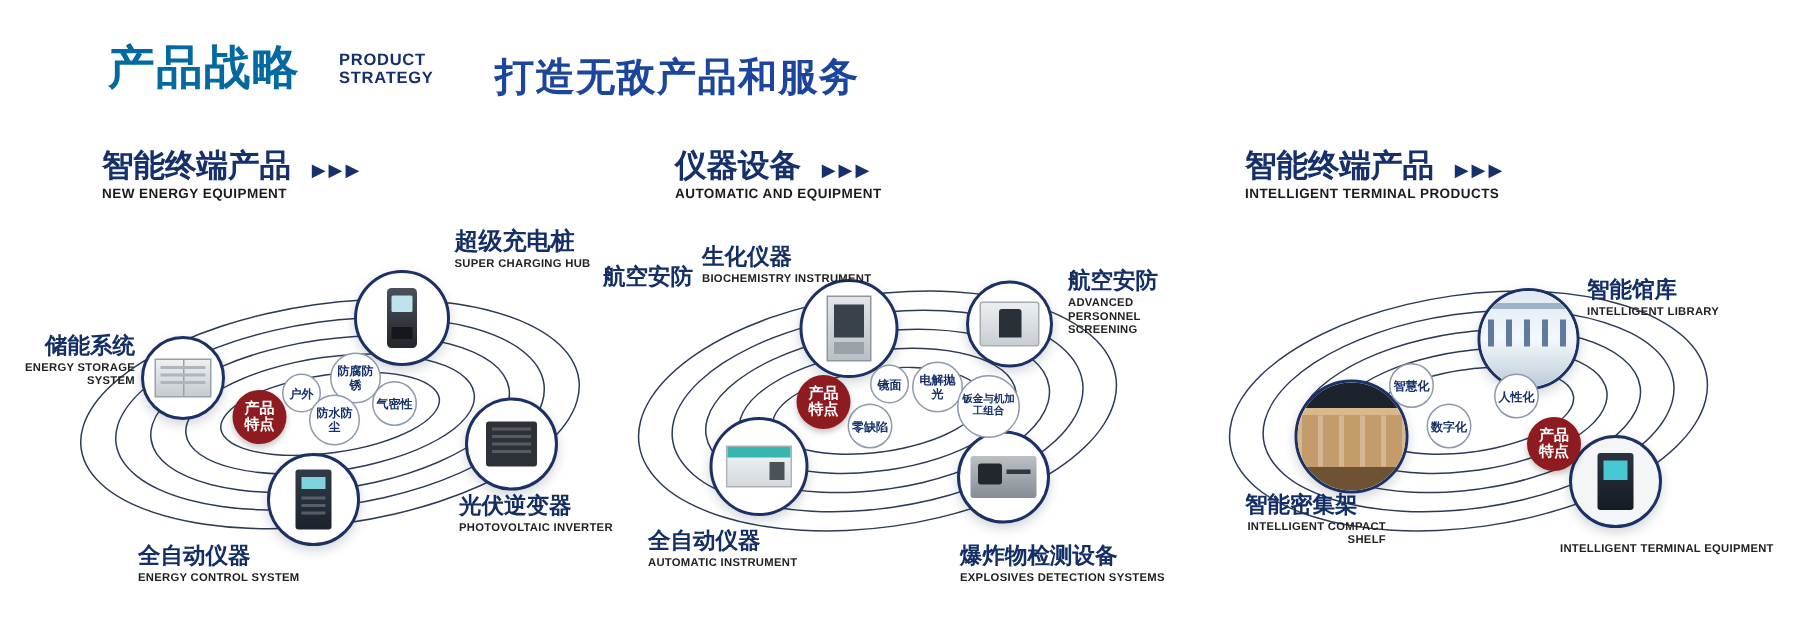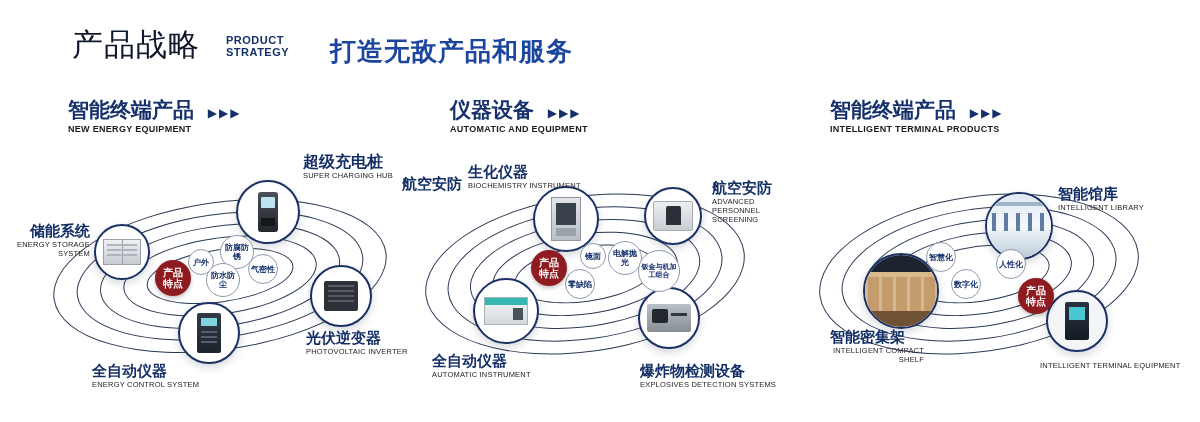--- a/index.html
+++ b/index.html
@@ -1,21 +1,21 @@
 <!DOCTYPE html>
 <html><head>
 <meta charset="utf-8">
 <style>
   *{margin:0;padding:0;box-sizing:border-box}
   body{background:#ffffff}
   .canvas{position:relative;width:1200px;height:422px;background:#fff;
           font-family:"Liberation Sans","DejaVu Sans",sans-serif;overflow:hidden}
 
   
-  .hdr-cn{position:absolute;left:72px;top:24px;font-size:31px;font-weight:normal;color:#0f172a;letter-spacing:1px}
+  .hdr-cn{position:absolute;left:72px;top:24px;font-size:31px;font-weight:bold;color:#0369a1;letter-spacing:1px}
   .hdr-en{position:absolute;left:226px;top:34px;font-size:11px;font-weight:bold;color:#15306b;line-height:12px;letter-spacing:.5px}
   .slogan{position:absolute;left:330px;top:34px;font-size:26px;font-weight:bold;color:#1c469e;letter-spacing:1px}
 
   
   .sec-title{position:absolute;font-size:21px;font-weight:bold;color:#15306b;white-space:nowrap;z-index:7}
   .sec-title .arrows{font-size:12px;letter-spacing:2px;margin-left:8px;color:#15306b}
   .sec-en{position:absolute;font-size:9px;font-weight:bold;color:#1a1a1a;letter-spacing:.3px;z-index:7}
 
   
   .orbits{position:absolute;transform:rotate(-8deg);z-index:1}
@@ -39,21 +39,21 @@
   .badge span{display:block;width:24px}
 
   
   .bubble{position:absolute;border-radius:50%;background:#fff;border:1px solid #8e99ab;display:flex;
           align-items:center;justify-content:center;text-align:center;color:#15306b;font-size:8px;
           line-height:9px;font-weight:bold;z-index:4;padding:2px}
 
   
   .lbl{position:absolute;z-index:6}
   .lbl .cn{font-size:15px;font-weight:bold;color:#142f66;line-height:19px;white-space:nowrap}
-  .lbl .en{font-size:7.5px;font-weight:normal;color:#222;line-height:9px;letter-spacing:.2px}
+  .lbl .en{font-size:7.5px;font-weight:bold;color:#222;line-height:9px;letter-spacing:.2px}
   .lbl-right{text-align:right}
   .lbl-right .en{white-space:normal}
   .lbl-big .cn{font-size:16px}
   .side-cn{position:absolute;font-size:15px;font-weight:bold;color:#142f66;z-index:6;white-space:nowrap}
 
   
   .dev{position:relative}
   .dev-charger{width:20px;height:40px;border-radius:3px;background:linear-gradient(180deg,#4a5058,#23262b)}
   .dev-charger::before{content:"";position:absolute;left:3px;top:5px;right:3px;height:11px;background:#bfe3ee;border-radius:1px}
   .dev-charger::after{content:"";position:absolute;left:3px;bottom:6px;right:3px;height:8px;background:#15171a}

